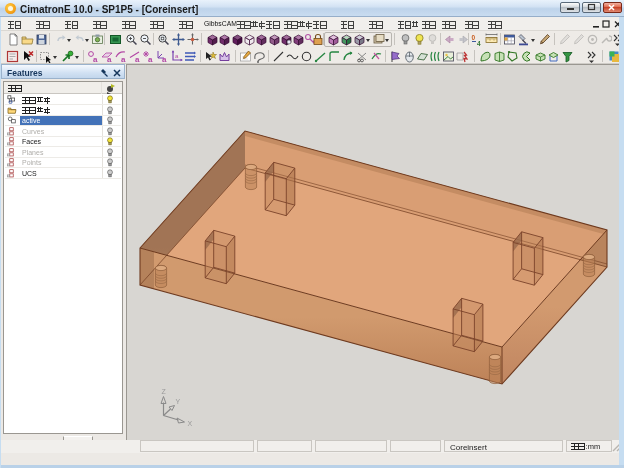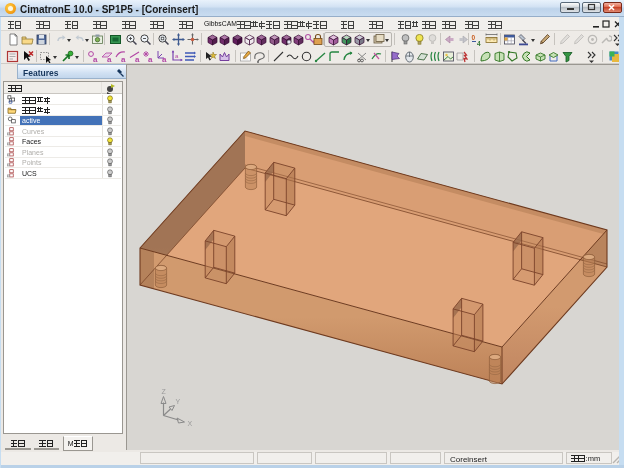--- a/index.html
+++ b/index.html
@@ -22,30 +22,30 @@
 #menu{position:absolute;left:1px;top:17px;width:618px;height:14px;background:#f1efec;border-bottom:1px solid #dbd8d3;}
 .mi{position:absolute;top:3.5px;height:9px;}
 .mi i.z{opacity:0.85;}
 .ic{filter:saturate(0.85);}
 #tb1{position:absolute;left:1px;top:31px;width:618px;height:17px;background:#eeebe7;}
 #tb2{position:absolute;left:1px;top:48px;width:618px;height:16px;background:#eeebe7;border-bottom:1px solid #cfccc7;}
 .ic{position:absolute;top:2px;width:13px;height:13px;}
 .sep{position:absolute;top:2px;width:1px;height:12px;background:#c6c3be;}
 .dd{position:absolute;top:8px;width:0;height:0;border-left:2px solid transparent;border-right:2px solid transparent;border-top:3px solid #333;}
 #panel{position:absolute;left:1px;top:64px;width:124px;height:387px;}
-#phead{position:absolute;left:16px;top:0;width:124px;height:15px;background:linear-gradient(#f5f9fe,#d1e1f3 60%,#c2d6ec);border:1px solid #9ab2cc;}
+#phead{position:absolute;left:0;top:0;width:124px;height:15px;background:linear-gradient(#f5f9fe,#d1e1f3 60%,#c2d6ec);border:1px solid #9ab2cc;}
 #phead .txt{position:absolute;left:5px;top:3px;font-size:8.5px;font-weight:bold;color:#16365c;}
 #ptree{position:absolute;left:2px;top:17px;width:120px;height:353px;background:#fff;border:1px solid #9a9791;}
 .trow{position:absolute;left:1px;width:116px;height:10.5px;}
 .trow .nm{position:absolute;left:17px;top:1.5px;font-size:7px;color:#1a1a1a;}
 .bulbline{position:absolute;left:97px;top:0;bottom:0;width:1px;background:#e4e1dc;}
 .trow svg{display:block}
 .rline{position:absolute;left:0;right:0;bottom:0;height:1px;background:#edebe7;}
 .tab{position:absolute;font-size:7px;color:#111;text-align:center;background:#ece9e5;}
-#status{position:absolute;left:1px;top:452px;width:618px;height:13px;background:#f1efec;}
+#status{position:absolute;left:1px;top:440px;width:618px;height:13px;background:#f1efec;}
 .scell{position:absolute;top:0px;height:12px;border:1px solid #c9c6c1;background:#f1efec;}
 #rframe{position:absolute;left:619px;top:17px;width:5px;height:451px;background:#c6ddf1;}
 #bframe{position:absolute;left:0;top:465px;width:624px;height:3px;background:#b9d1e8;}
 #lframe{position:absolute;left:0;top:17px;width:1px;height:451px;background:#c6ddf1;}
 #vp{position:absolute;left:126px;top:64px;width:493px;height:386px;background:#d8d6d2;border-top:1px solid #9a9791;border-left:1px solid #9a9791;}
 </style></head>
 <body>
 <div id="win">
 
   <div id="title">

